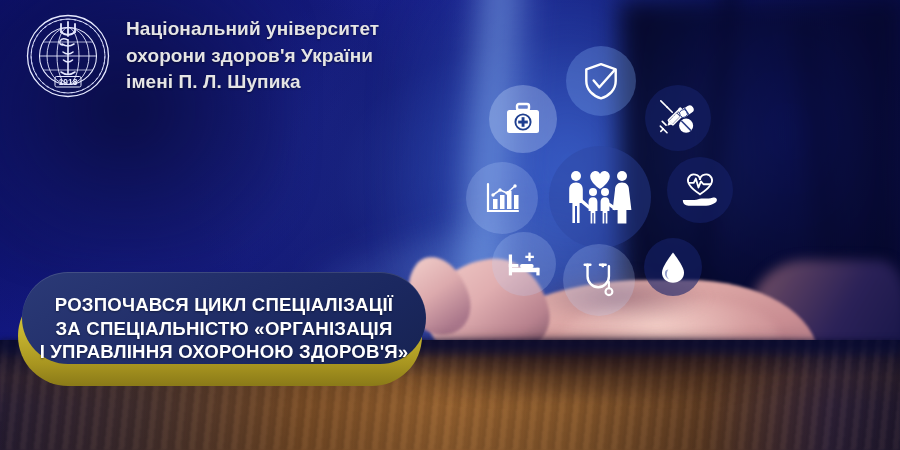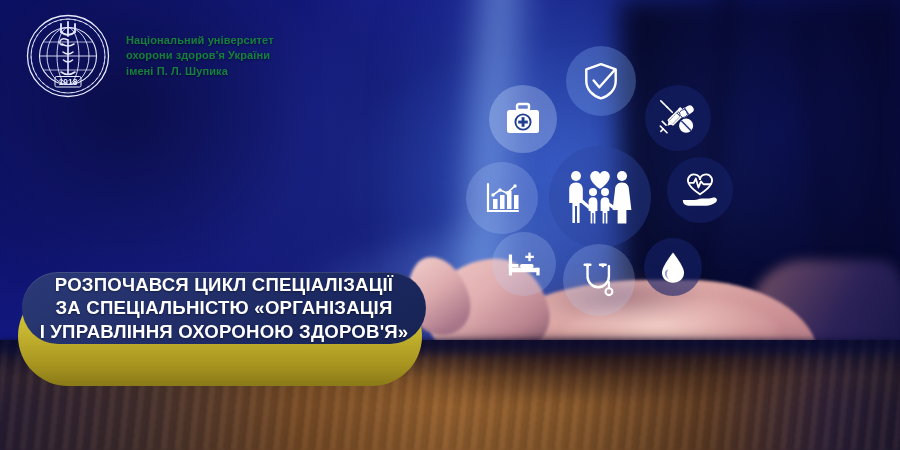--- a/index.html
+++ b/index.html
@@ -196,22 +196,22 @@
   
   .logo-wrap {
     position: absolute;
     left: 26px; top: 14px;
     display: flex;
     align-items: center;
     gap: 16px;
   }
   .logo-mark { width: 84px; height: 84px; flex: 0 0 84px; text-align: right; }
   .logo-text {
-    color: #15803d;
-    font-size: 11px;
+    color: #e5e5e5;
+    font-size: 19px;
     font-weight: bold;
     line-height: 1.42;
     letter-spacing: 0.1px;
     white-space: pre-line;
     text-shadow: 0 1px 2px rgba(0,0,0,0.45);
   }
 
   
   .plaque {
     position: absolute;
@@ -221,26 +221,26 @@
   .plaque-gold {
     position: absolute;
     left: 0px; top: 14px;
     width: 404px; height: 100px;
     border-radius: 52px;
     background: linear-gradient(180deg, #d8c83c 0%, #c9b832 42%, #a89520 78%, #8a7a18 100%);
   }
   .plaque-blue {
     position: absolute;
     left: 4px; top: 0px;
-    width: 404px; height: 72px;
+    width: 404px; height: 92px;
     border-radius: 52px;
     background: linear-gradient(150deg, #2b3a77 0%, #23306b 35%, #1b2860 70%, #172352 100%);
     box-shadow: inset 0 1px 0 rgba(255,255,255,0.12);
     display: flex;
-    align-items: center;
+    align-items: flex-end;
     justify-content: center;
   }
   .plaque-text {
     color: #ffffff;
     font-size: 18.6px;
     font-weight: bold;
     line-height: 1.27;
     text-align: center;
     letter-spacing: 0.2px;
     white-space: pre-line;

